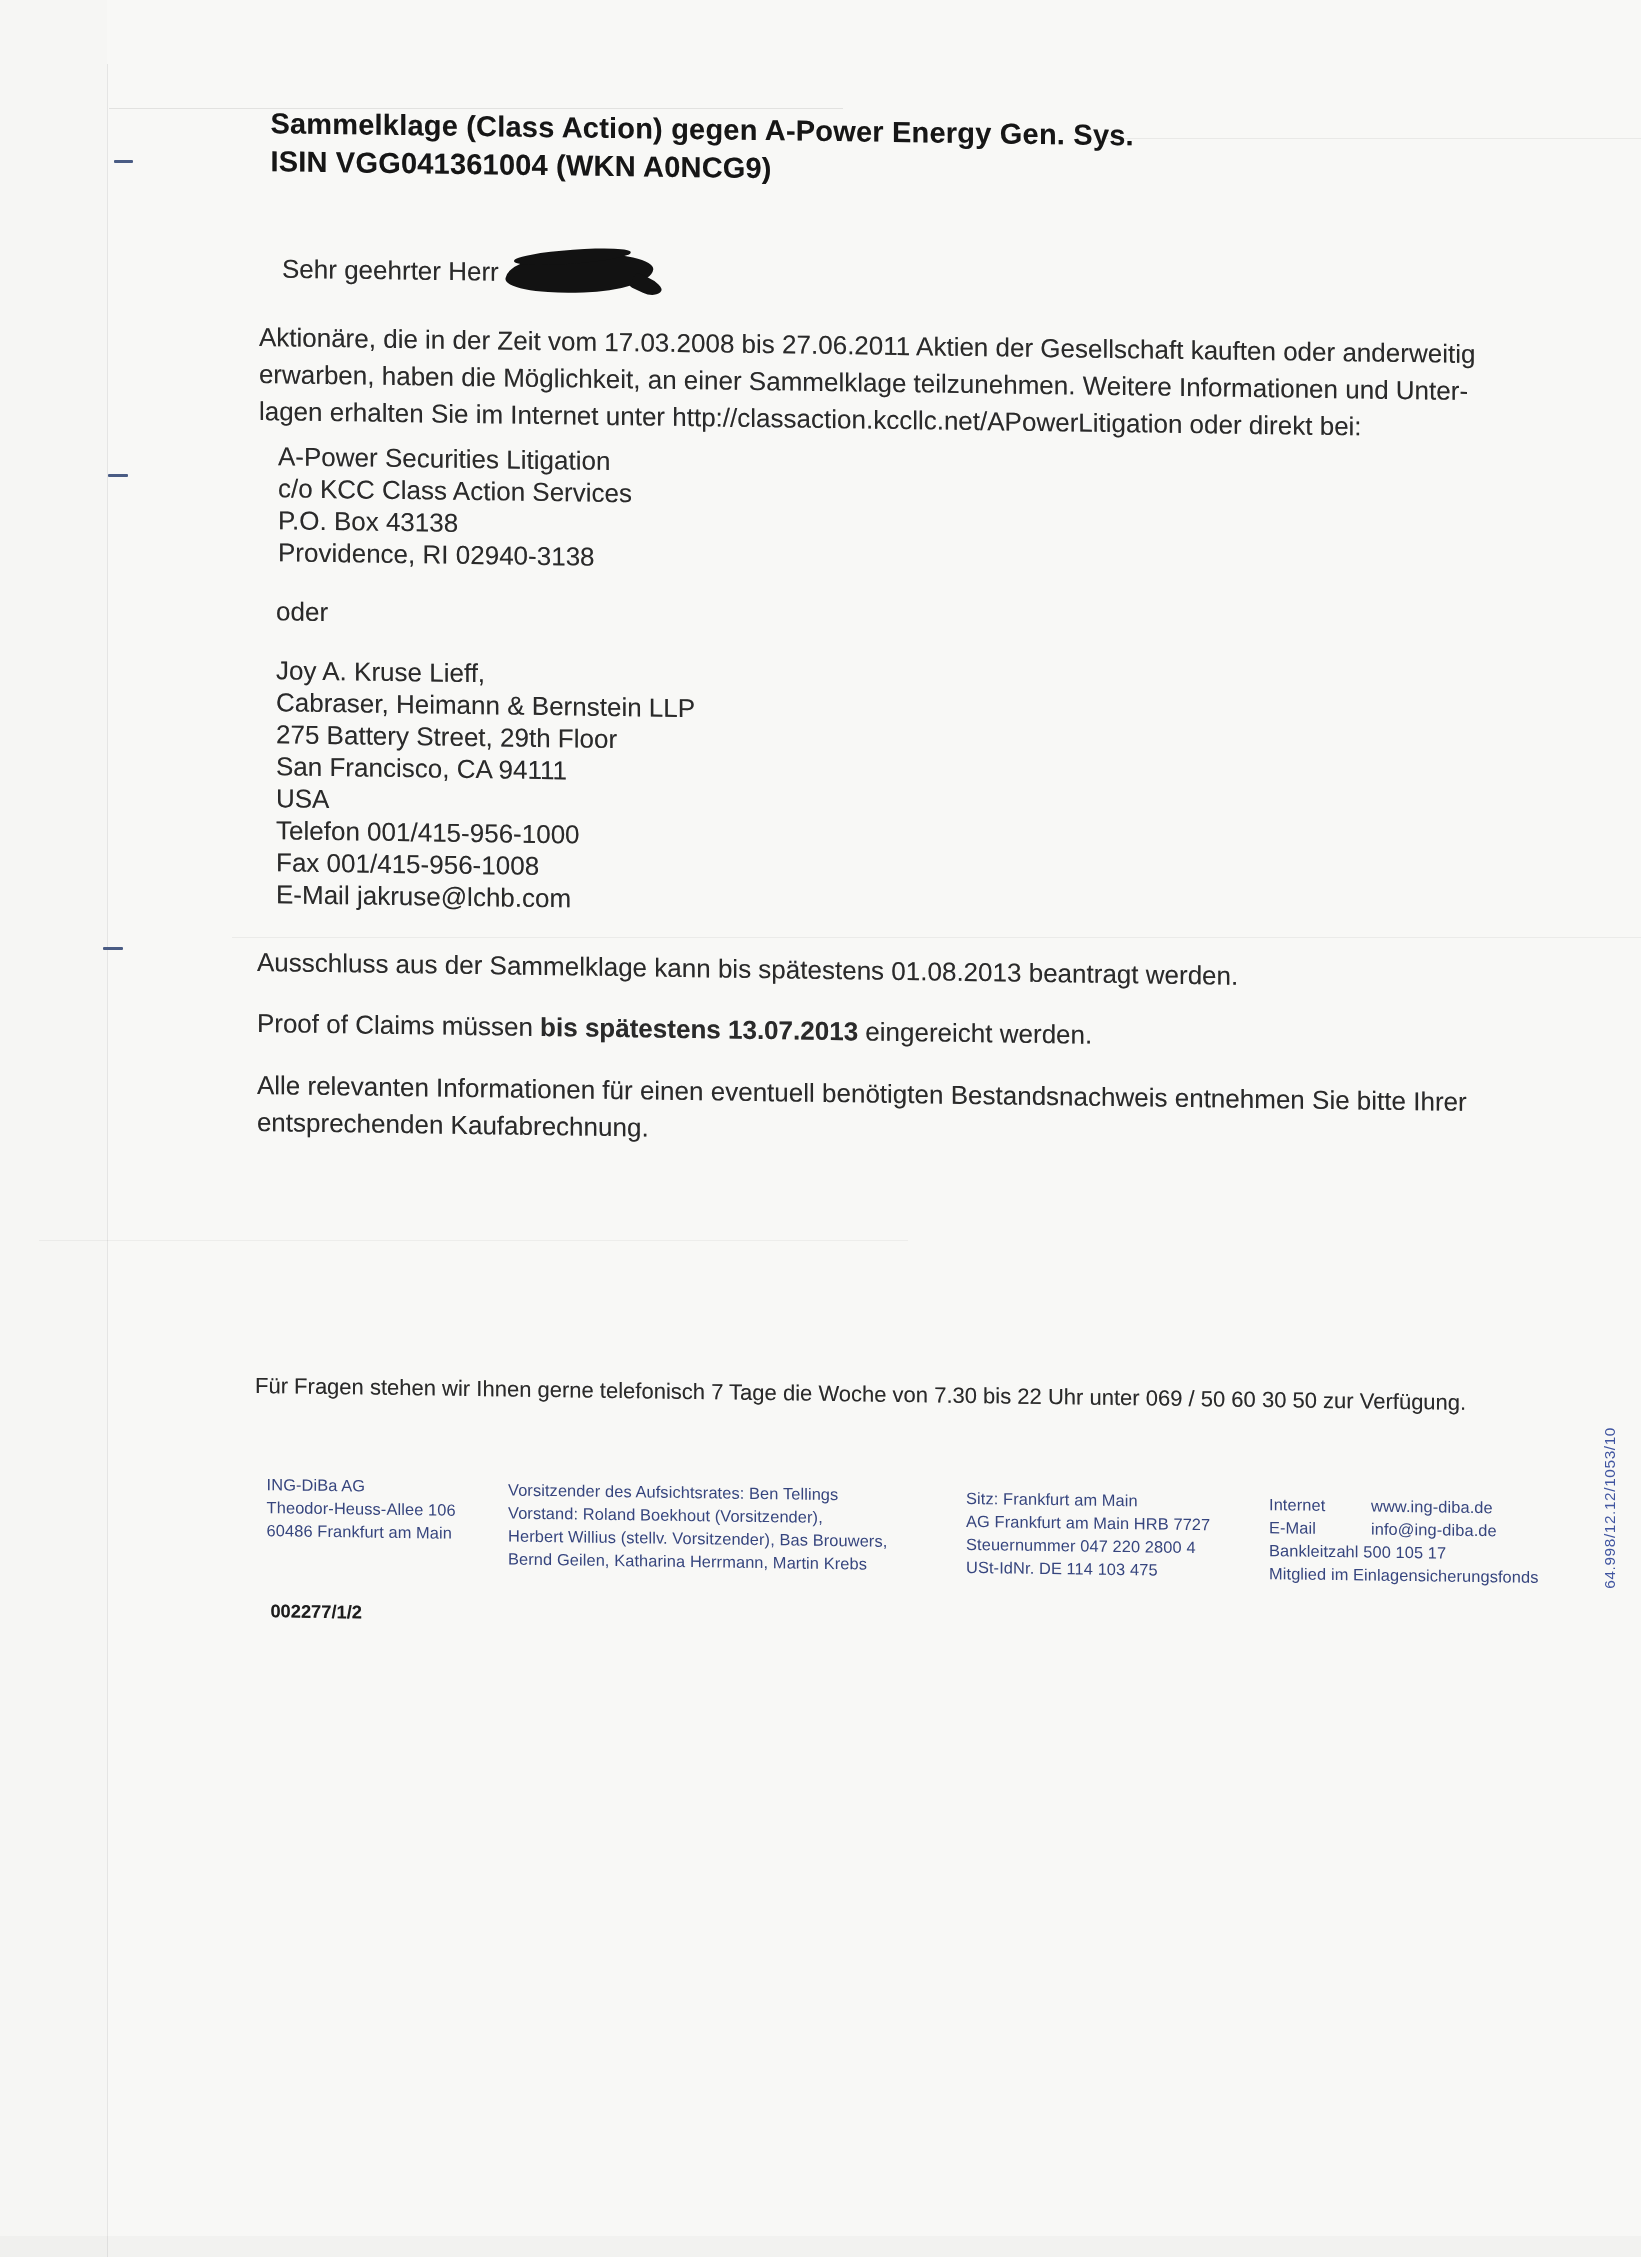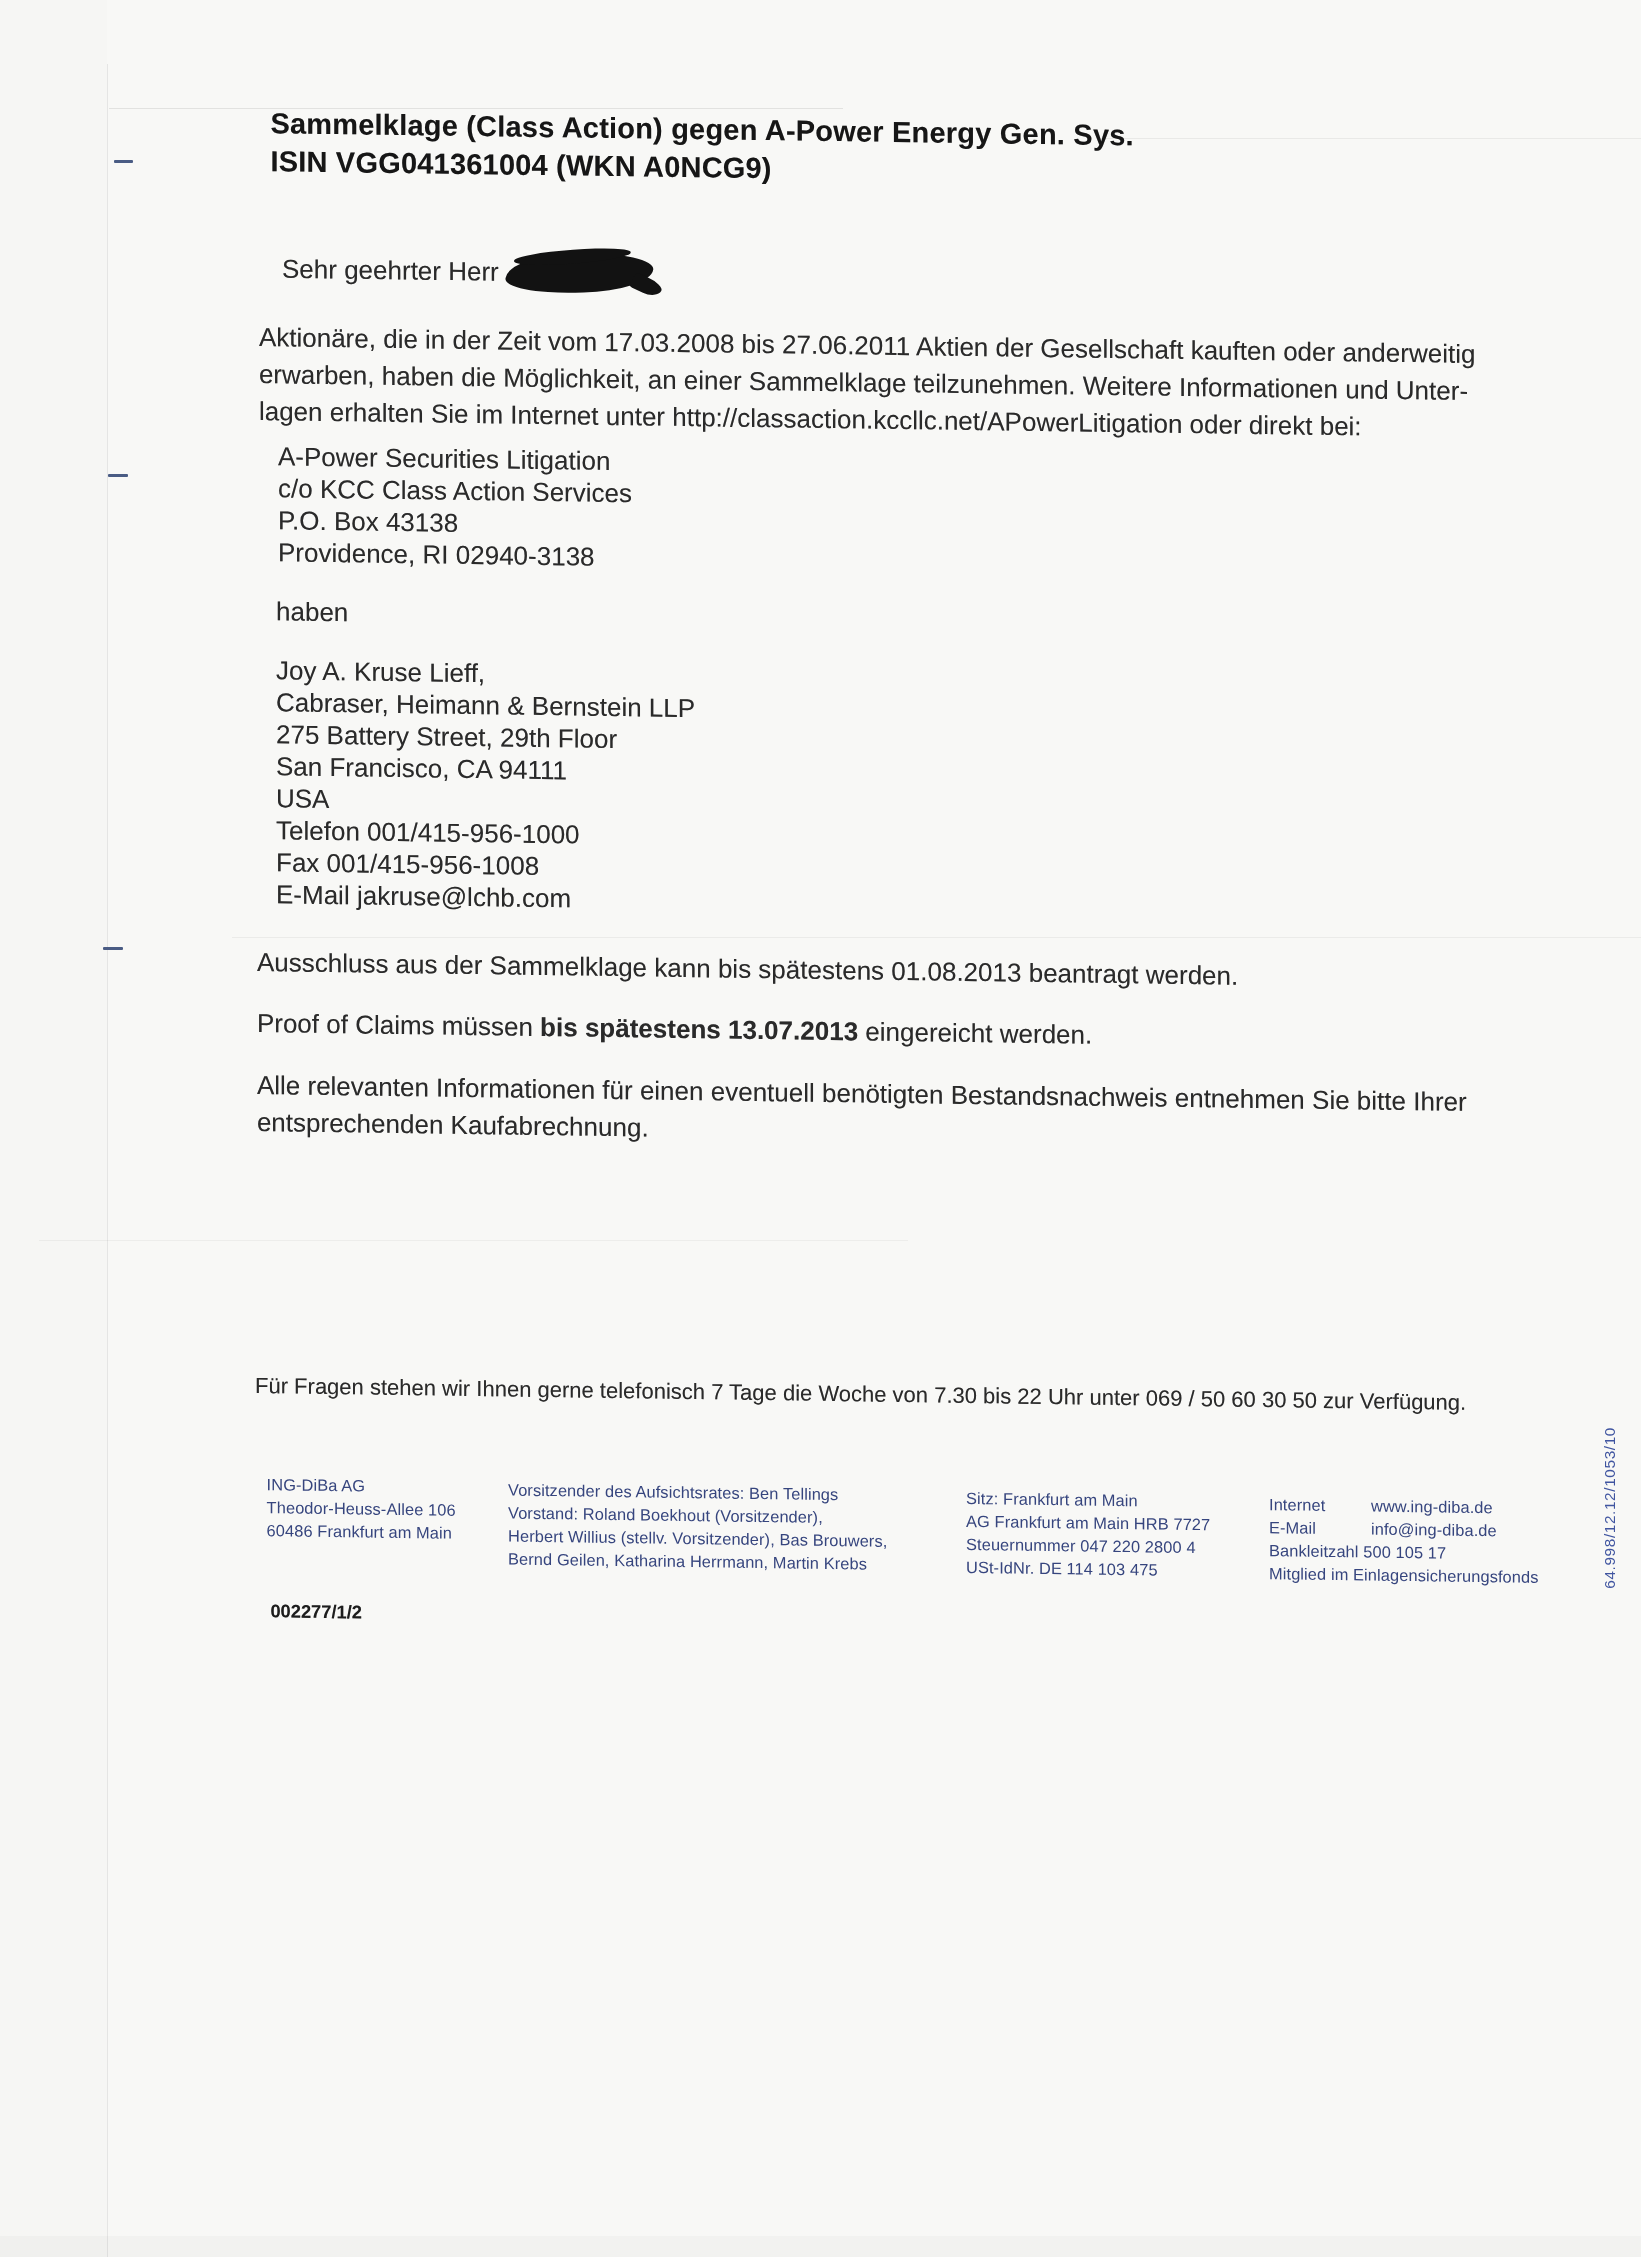--- a/index.html
+++ b/index.html
@@ -120,21 +120,21 @@
       <div>lagen erhalten Sie im Internet unter http://classaction.kccllc.net/APowerLitigation oder direkt bei:</div>
     </div>
 
     <div class="b-addr1">
       <div>A-Power Securities Litigation</div>
       <div>c/o KCC Class Action Services</div>
       <div>P.O. Box 43138</div>
       <div>Providence, RI 02940-3138</div>
     </div>
 
-    <div class="b-oder">haben</div>
+    <div class="b-oder">oder</div>
 
     <div class="b-addr2">
       <div>Joy A. Kruse Lieff,</div>
       <div>Cabraser, Heimann &amp; Bernstein LLP</div>
       <div>275 Battery Street, 29th Floor</div>
       <div>San Francisco, CA 94111</div>
       <div>USA</div>
       <div>Telefon 001/415-956-1000</div>
       <div>Fax 001/415-956-1008</div>
       <div>E-Mail jakruse@lchb.com</div>

